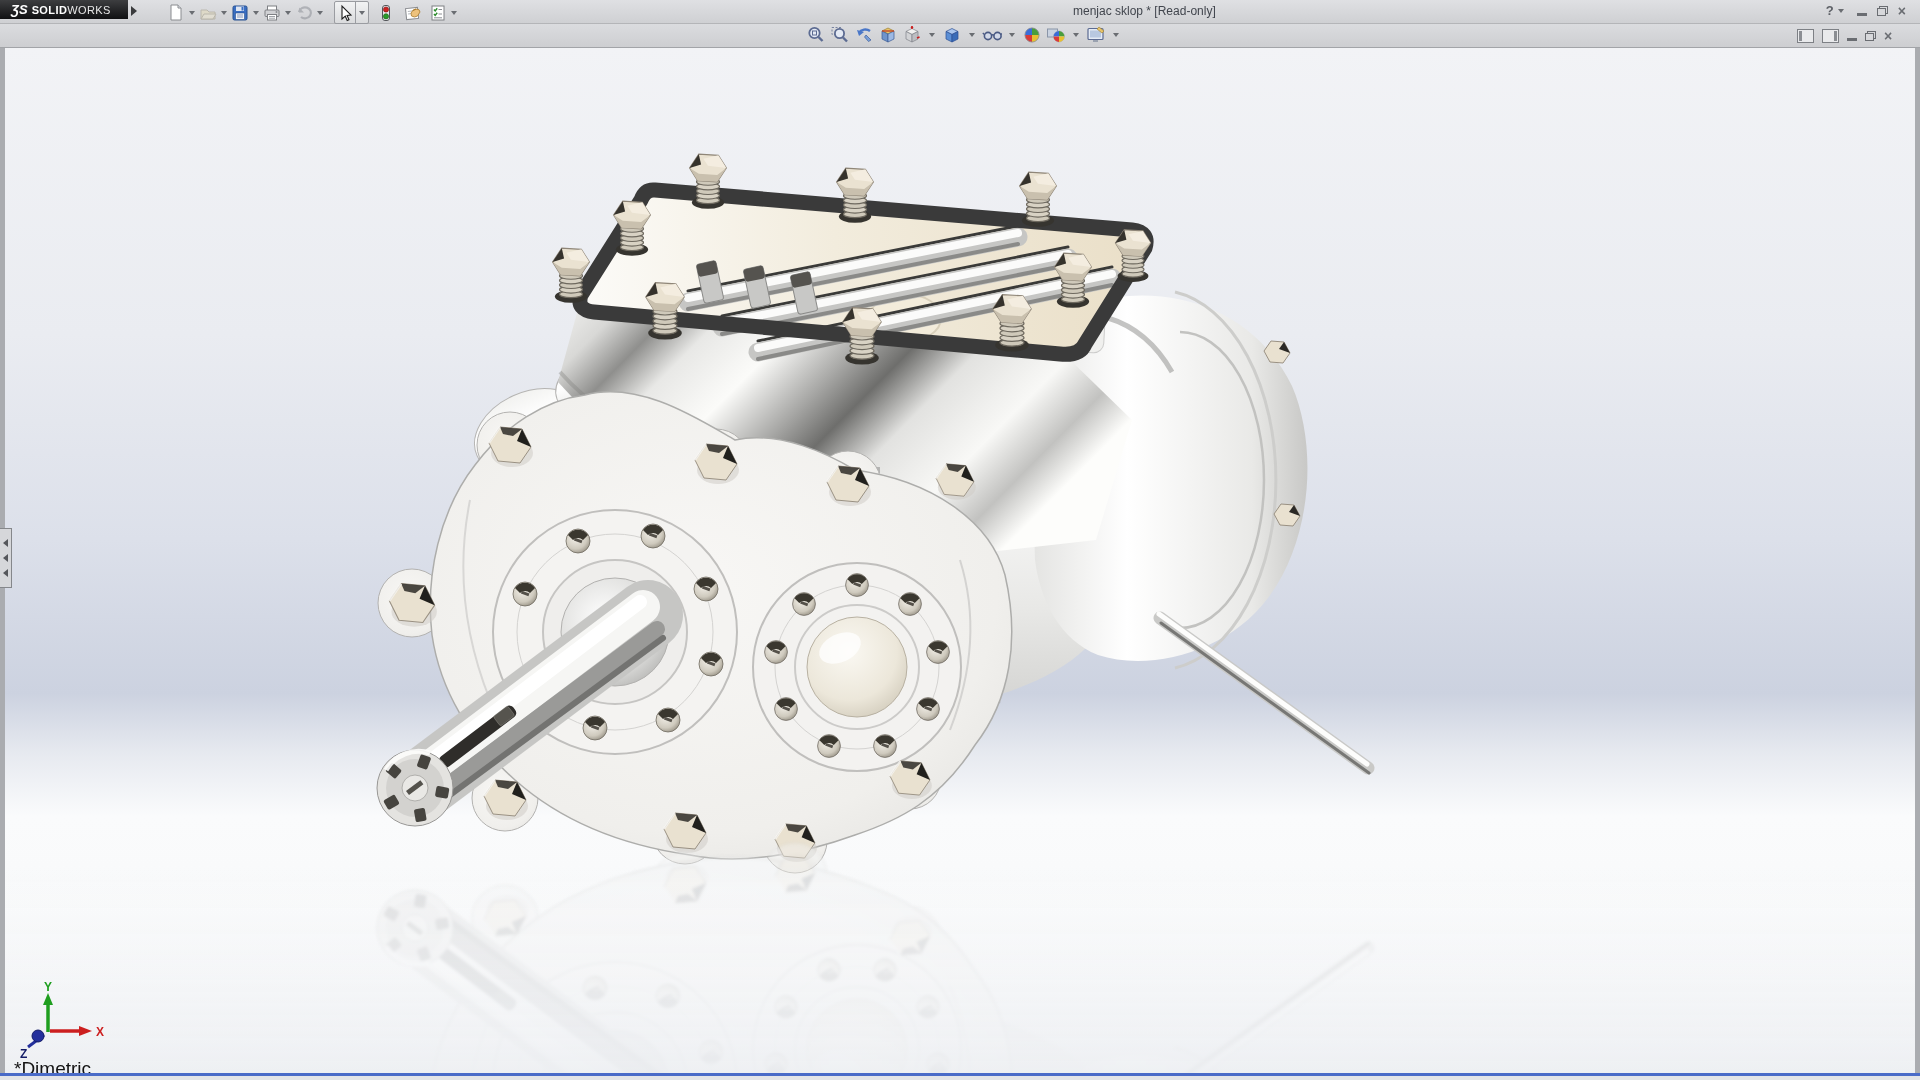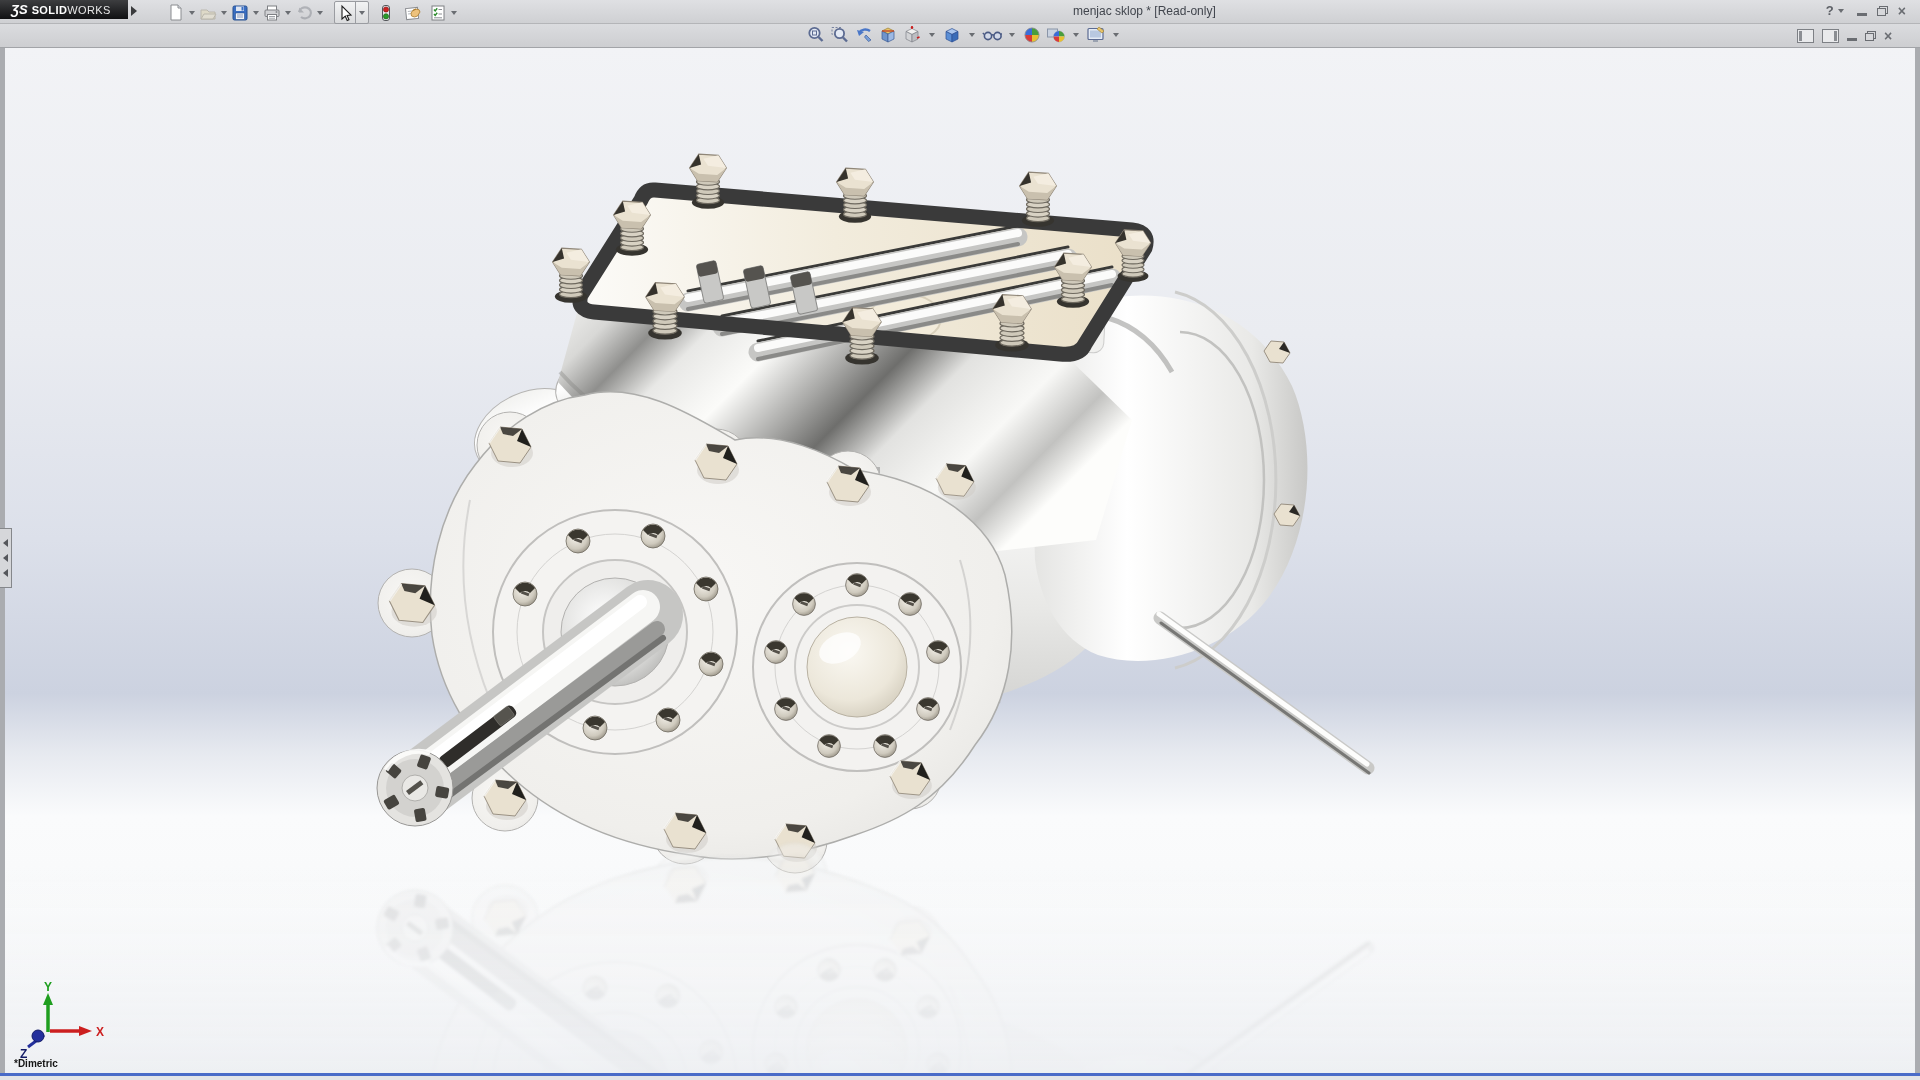--- a/index.html
+++ b/index.html
@@ -43,21 +43,21 @@
       #e7eaf0 69%,#fafbfc 75%,#f8f9fa 85%,#edeff2 100%);z-index:5;}
   .frame-left{position:absolute;left:0;top:47px;width:5px;height:1033px;background:#aaacb0;z-index:6;}
   .frame-right{position:absolute;right:0;top:47px;width:5px;height:1033px;background:#aaacb0;z-index:6;}
   .bottom-blue{position:absolute;left:0;top:1073px;width:1920px;height:3px;background:#4a6bc8;z-index:7;}
   .bottom-strip{position:absolute;left:0;top:1076px;width:1920px;height:4px;background:#e3e4e7;z-index:7;}
   .collapsed-tab{position:absolute;left:0;top:528px;width:11px;height:58px;background:#d6d7da;
     border:1px solid #85878b;border-left:none;z-index:8;display:flex;flex-direction:column;
     align-items:center;justify-content:center;gap:7px;}
   .collapsed-tab .a{width:0;height:0;border-right:5px solid #55575b;
     border-top:4px solid transparent;border-bottom:4px solid transparent;}
-  .orient-label{position:absolute;left:9px;top:1011px;font-size:10px;font-weight:bold;color:#141414;z-index:9;}
+  .orient-label{position:absolute;left:9px;top:1011px;font-size:19px;font-weight:normal;color:#141414;z-index:9;}
   svg text{font-family:"Liberation Sans","DejaVu Sans",sans-serif;}
 </style>
 </head>
 <body>
 
 <div class="titlebar">
   <div class="logo">
     <span class="mark">ƷS</span>
       <span class="b">SOLID</span>
       <span class="l">WORKS</span>

